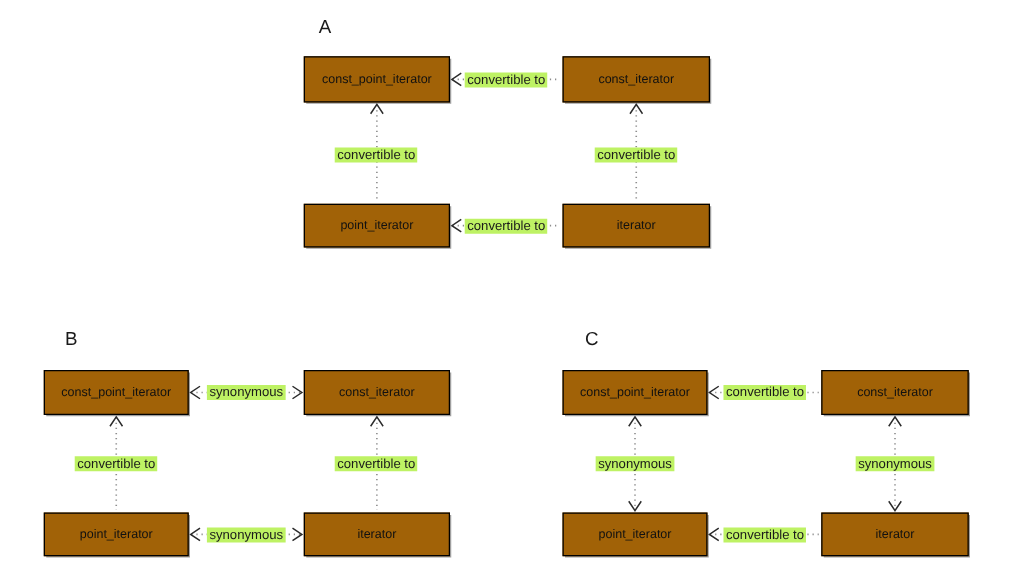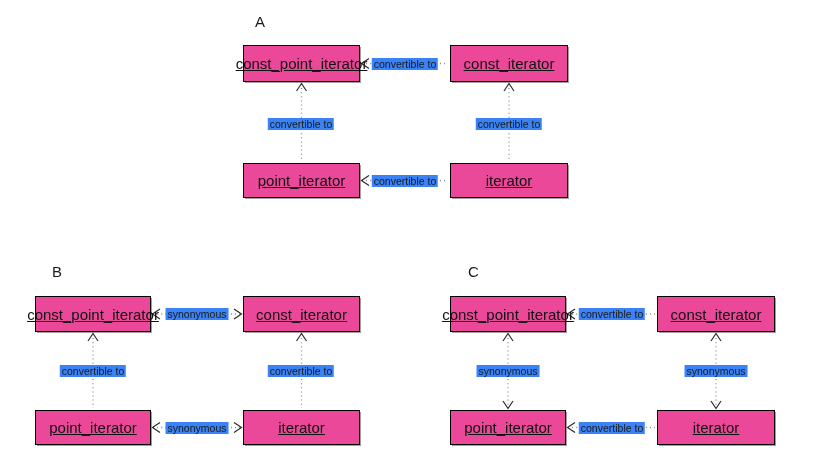--- a/index.html
+++ b/index.html
@@ -19,29 +19,28 @@
     position: absolute;
     font-size: 15px;
     color: #1a1a1a;
     line-height: 1;
     white-space: nowrap;
   }
   .node-box {
     position: absolute;
     box-sizing: border-box;
     border: 1px solid #000000;
-    background: #ec4899;
+    background: #a16207;
     display: flex;
     align-items: center;
     justify-content: center;
-    font-size: 15px;
+    font-size: 10px;
     color: #111111;
     white-space: nowrap;
     box-shadow: 1.5px 1.5px 0 -0.5px rgba(80,80,80,0.55);
-    text-decoration: underline;
   }
   .edge-svg {
     position: absolute;
     left: 0;
     top: 0;
     width: 813px;
     height: 457px;
     pointer-events: none;
     overflow: visible;
   }
@@ -57,21 +56,21 @@
     stroke-width: 1.2;
     fill: none;
     stroke-linecap: butt;
     stroke-linejoin: miter;
   }
   .edge-label {
     position: absolute;
     font-size: 10.5px;
     color: #1a1a1a;
     white-space: nowrap;
-    background: #3b82f6;
+    background: #bef264;
     line-height: 12px;
     padding: 0 2px;
     transform: translate(-50%, -50%);
     text-align: center;
   }
 </style>
 </head>
 <body>
 
 <div id="canvas">

